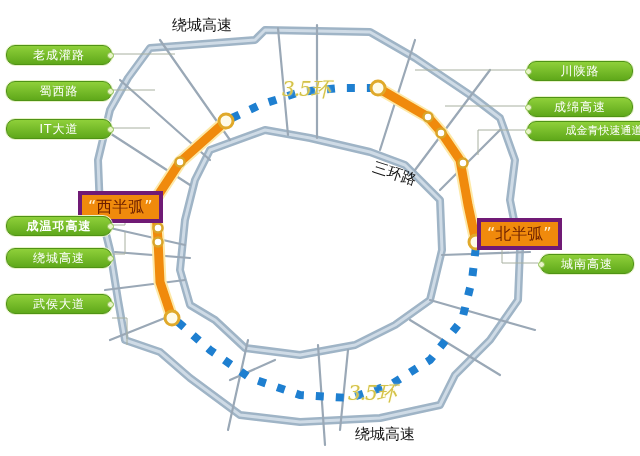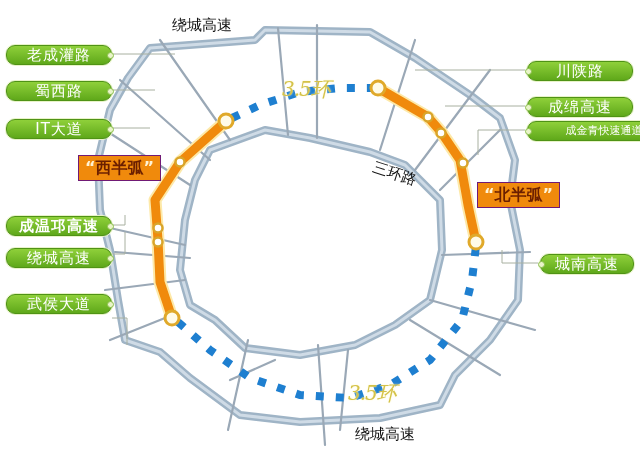--- a/index.html
+++ b/index.html
@@ -9,28 +9,28 @@
     .road-inner { fill:none; stroke:#cfdbe6; stroke-width:3; stroke-linejoin:round; stroke-linecap:round; }
     .minor { fill:none; stroke:#9aa8b6; stroke-width:2.2; stroke-linecap:round; }
     .leader { fill:none; stroke:#a8b0a0; stroke-width:1; }
     .arc { fill:none; stroke:#f08a0c; stroke-width:9; stroke-linejoin:round; stroke-linecap:round; }
     .arc-glow { fill:none; stroke:#fde9a8; stroke-width:13; stroke-linejoin:round; stroke-linecap:round; }
     .dots { fill:none; stroke:#1e7fd0; stroke-width:8; stroke-dasharray:8 12; }
     .node { fill:#ffffff; stroke:#d9a52a; stroke-width:2.5; }
     .node-big { fill:#fffbe8; stroke:#e0a92a; stroke-width:3; }
 
     .pill { position:absolute; height:18px; border-radius:9px; background:linear-gradient(#8fd03a,#5fa81a);
-            border:1px solid #4f9316; color:#ffffff; font-size:15px; line-height:18px; text-align:center;
+            border:1px solid #4f9316; color:#ffffff; font-size:12px; line-height:18px; text-align:center;
             font-family:"DejaVu Sans", sans-serif; box-shadow:0 0 0 1px #e8f3c8; letter-spacing:1px; }
     .pill::after { content:""; position:absolute; top:6px; width:5px; height:5px; border-radius:50%; background:#e9f4c9; border:1px solid #8bbf4c; }
     .pill.left::after { right:-3px; }
     .pill.right::after { left:-3px; }
 
-    .callout { position:absolute; background:#f08a0c; color:#6b1f00; font-weight:bold; font-size:16px;
-               padding:0 6px; height:24px; line-height:24px; font-family:"DejaVu Sans", sans-serif; border:1px solid #701a75; }
+    .callout { position:absolute; background:#f08a0c; color:#6b1f00; font-weight:normal; font-size:16px;
+               padding:0 6px; height:24px; line-height:24px; font-family:"DejaVu Sans", sans-serif; border:4px solid #701a75;margin-top:36px; }
     .callout .q { color:#fff3d6; }
 
     .road-label { position:absolute; color:#111111; font-size:15px; font-family:"DejaVu Sans", sans-serif; white-space:nowrap; }
     .ring-label { position:absolute; color:#d4c24a; font-size:20px; font-family:"DejaVu Serif", serif; white-space:nowrap;
                   text-shadow:0 0 2px #fff7c0; letter-spacing:-1px;font-style:italic; }
     .sanhuan { transform:rotate(18deg); transform-origin:left top; }
   </style>
 </head>
 <body>
 

